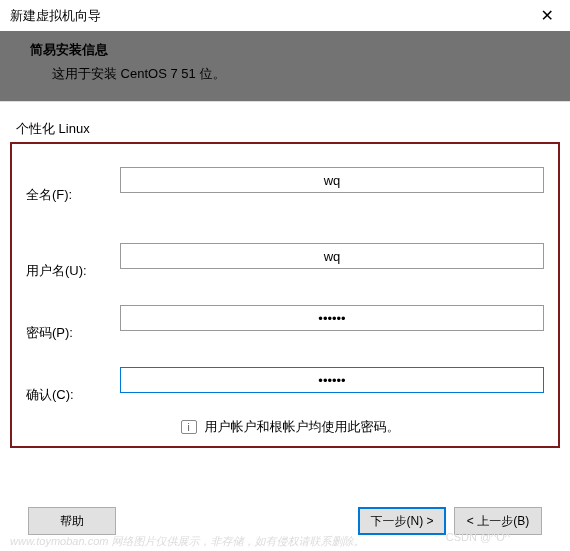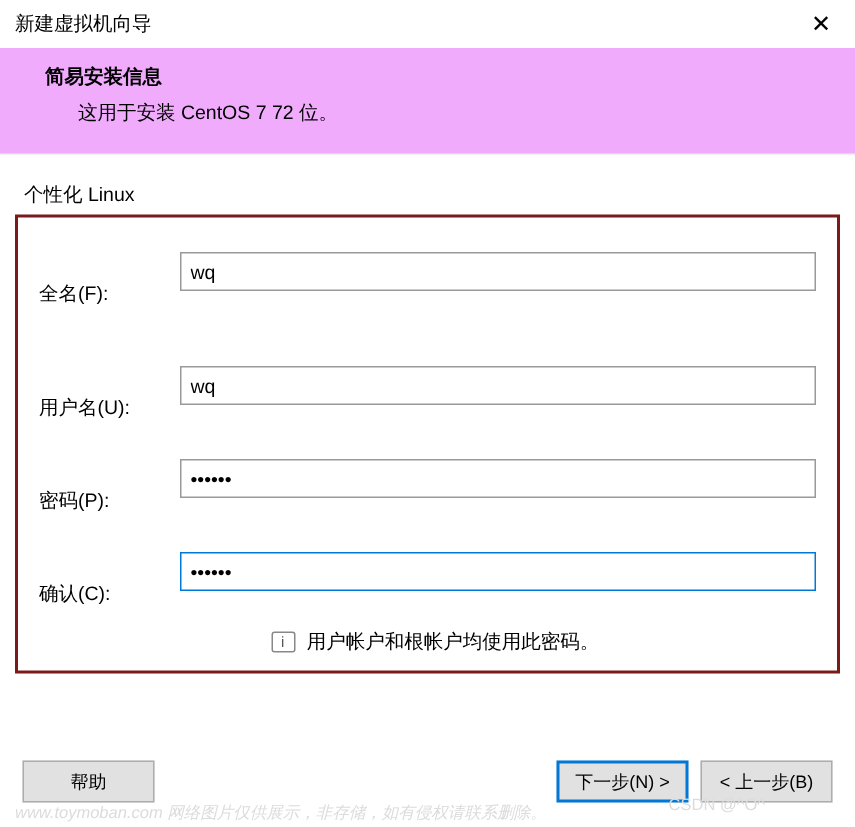--- a/index.html
+++ b/index.html
@@ -21,21 +21,21 @@
     }
     .titlebar-title { font-size: 13px; }
     .close-btn {
       font-size: 16px;
       font-family: Arial, sans-serif;
       padding: 0 6px;
       cursor: pointer;
     }
     .header-area {
       padding: 10px 20px 18px 30px;
-      background: #f0abfc;
+      background: #737373;
     }
     .header-title { font-weight: bold; font-size: 13px; margin-bottom: 6px; }
     .header-sub { font-size: 13px; padding-left: 22px; }
     .divider { height: 1px; background: #ddd; margin: 0; }
     .body-area { padding: 18px 10px 0 10px; }
     .group-label { font-size: 13px; margin: 0 0 4px 6px; }
     .group-box {
       border: 2px solid #7a1a1a;
       padding: 12px 14px 10px 14px;
     }
@@ -51,20 +51,21 @@
       margin-top: 30px;
     }
     .form-input {
       flex: 1;
       height: 26px;
       border: 1px solid #999;
       padding: 2px 6px;
       font-size: 13px;
       font-family: inherit;
       outline: none;
+      text-align: center;
     }
     .form-input.focused {
       border: 1px solid #0078d7;
     }
     .note-row {
       display: flex;
       align-items: center;
       justify-content: center;
       gap: 8px;
       margin-top: 4px;
@@ -79,21 +80,21 @@
       justify-content: center;
       font-size: 10px;
       color: #555;
       border-radius: 2px;
     }
     .footer {
       position: absolute;
       left: 0; right: 0; bottom: 16px;
       display: flex;
       align-items: center;
-      padding: 0 15px;
+      padding: 0 28px;
       gap: 8px;
     }
     .btn {
       height: 28px;
       min-width: 88px;
       background: #e1e1e1;
       border: 1px solid #adadad;
       font-size: 12px;
       font-family: inherit;
       cursor: pointer;
@@ -125,21 +126,21 @@
 </head>
 <body>
 
 <div class="titlebar">
   <span class="titlebar-title">新建虚拟机向导</span>
   <span class="close-btn">✕</span>
 </div>
 
 <div class="header-area">
   <div class="header-title">简易安装信息</div>
-  <div class="header-sub">这用于安装 CentOS 7 72 位。</div>
+  <div class="header-sub">这用于安装 CentOS 7 51 位。</div>
 </div>
 
 <div class="divider"></div>
 
 <div class="body-area">
   <div class="group-label">个性化 Linux</div>
   <div class="group-box">
 
     <div class="form-row gap-extra">
       <label class="form-label">全名(F):</label>

